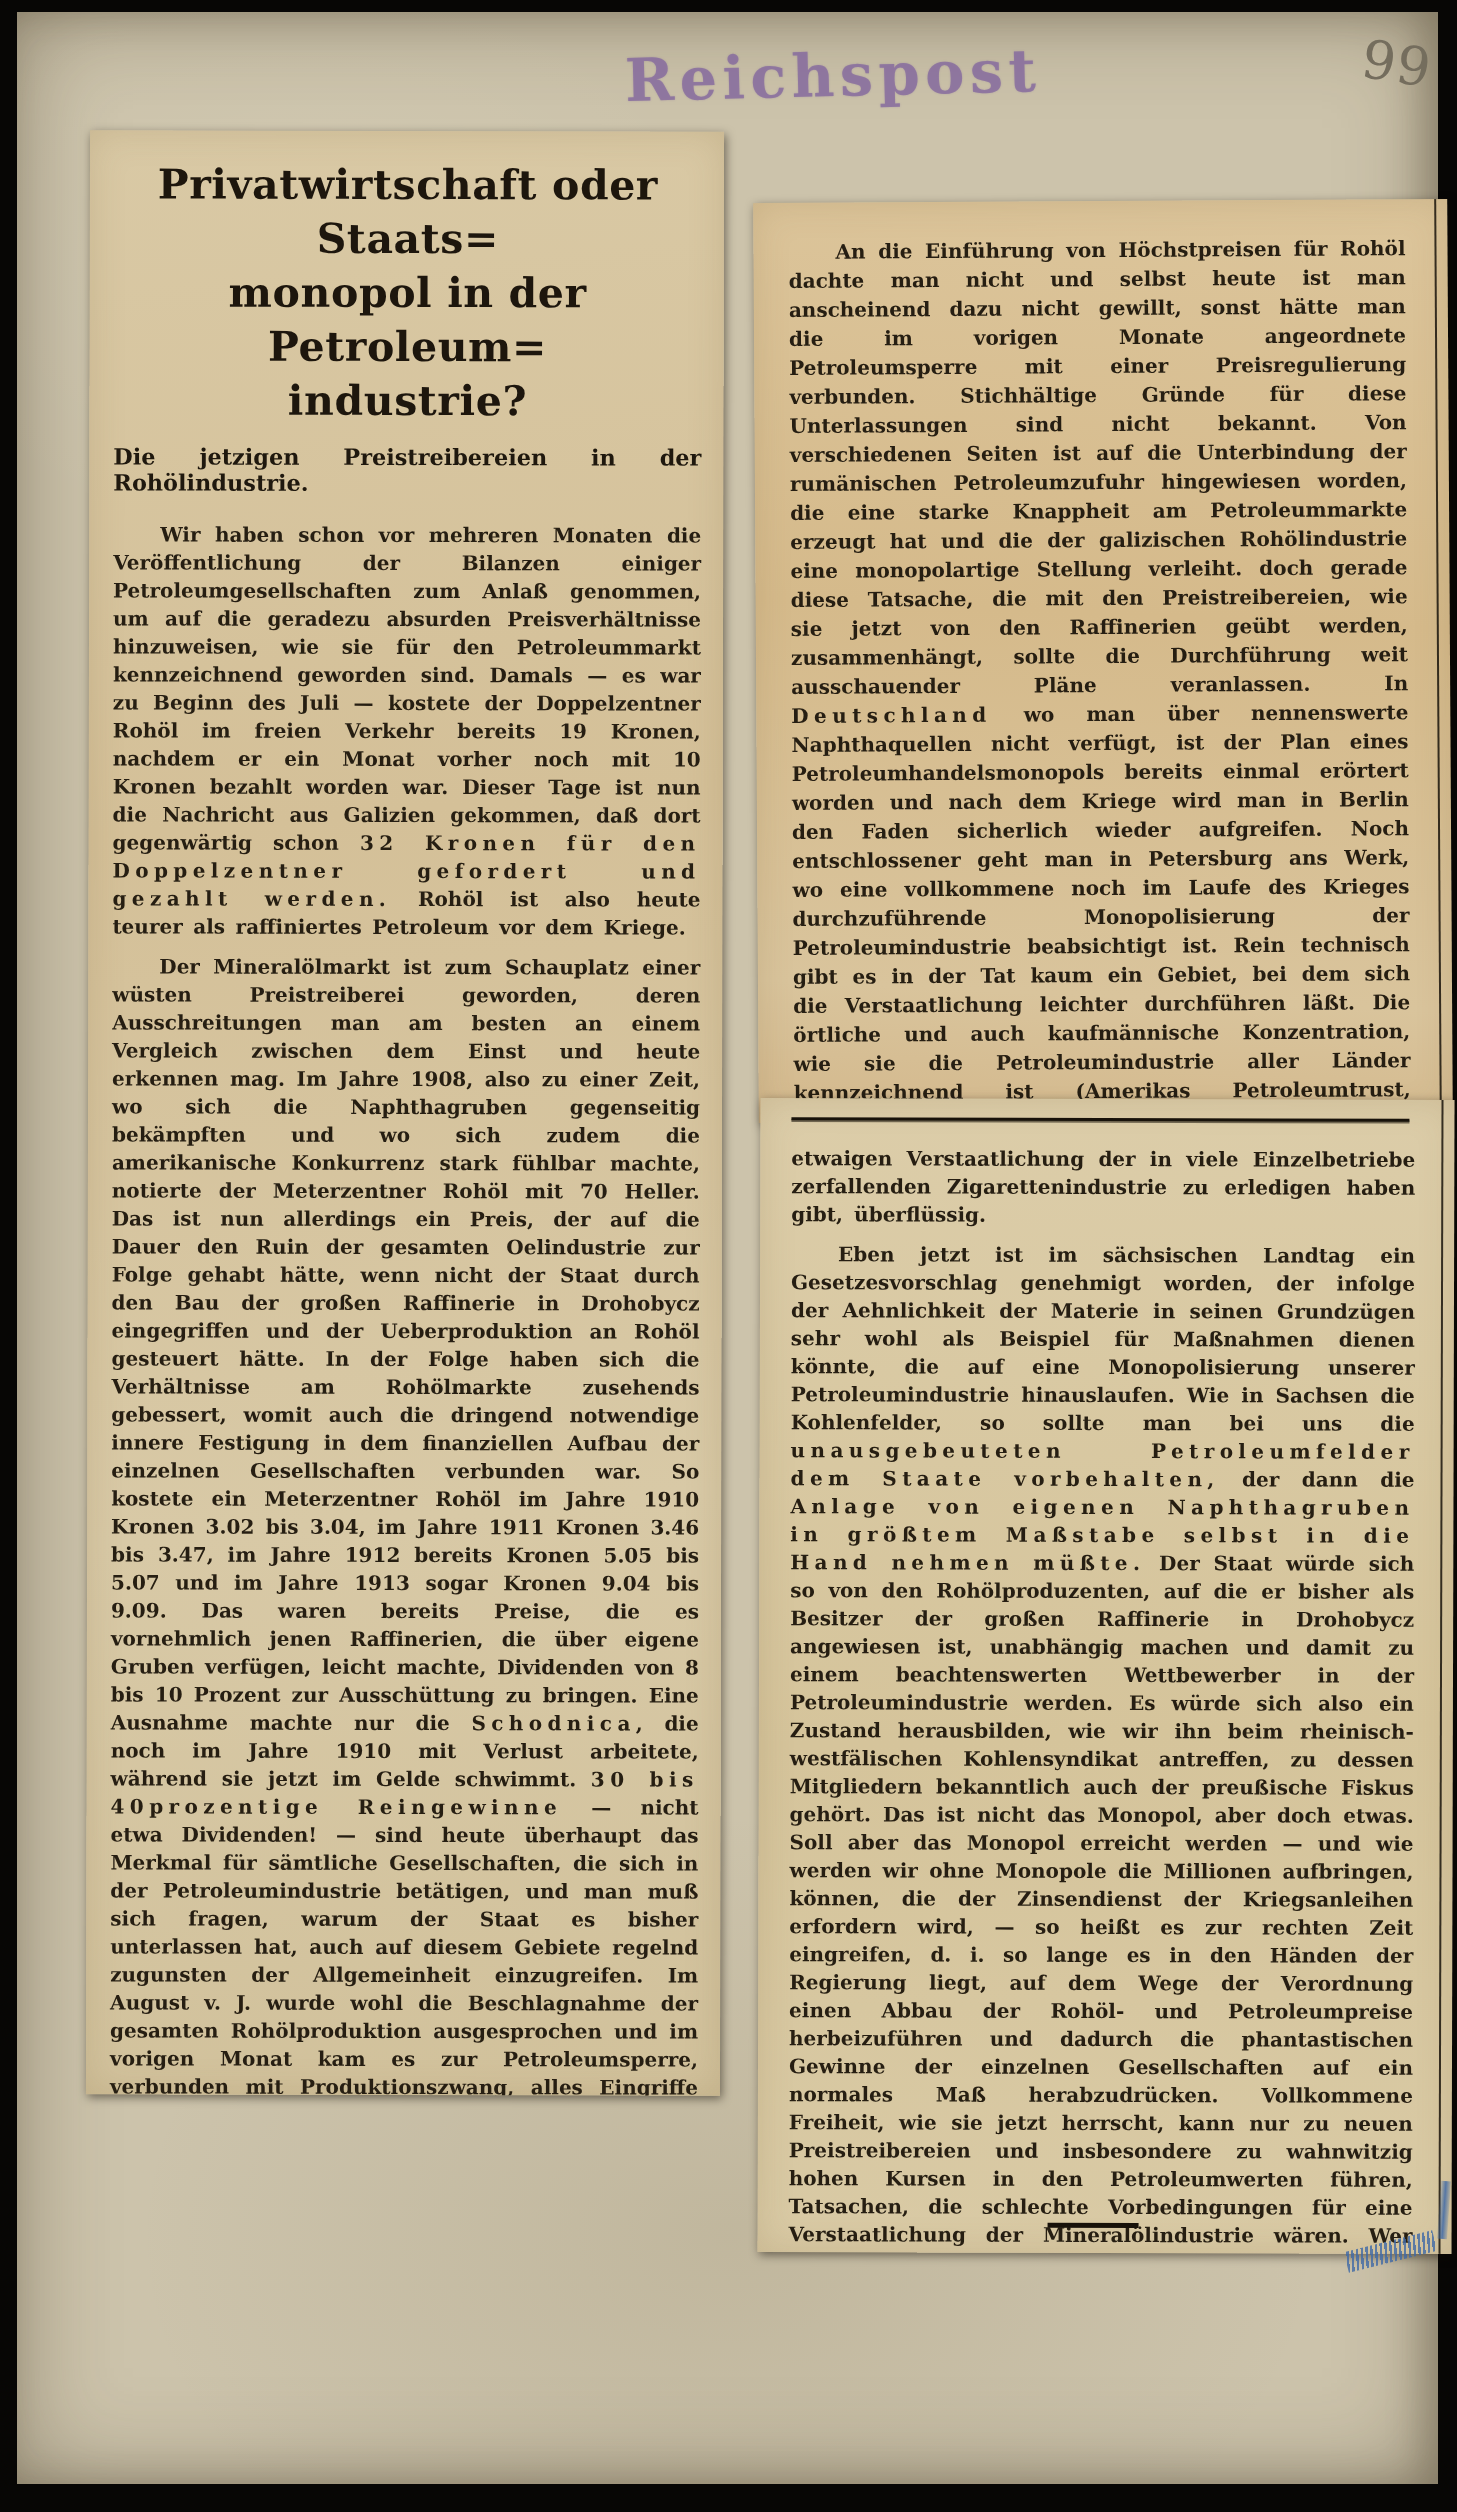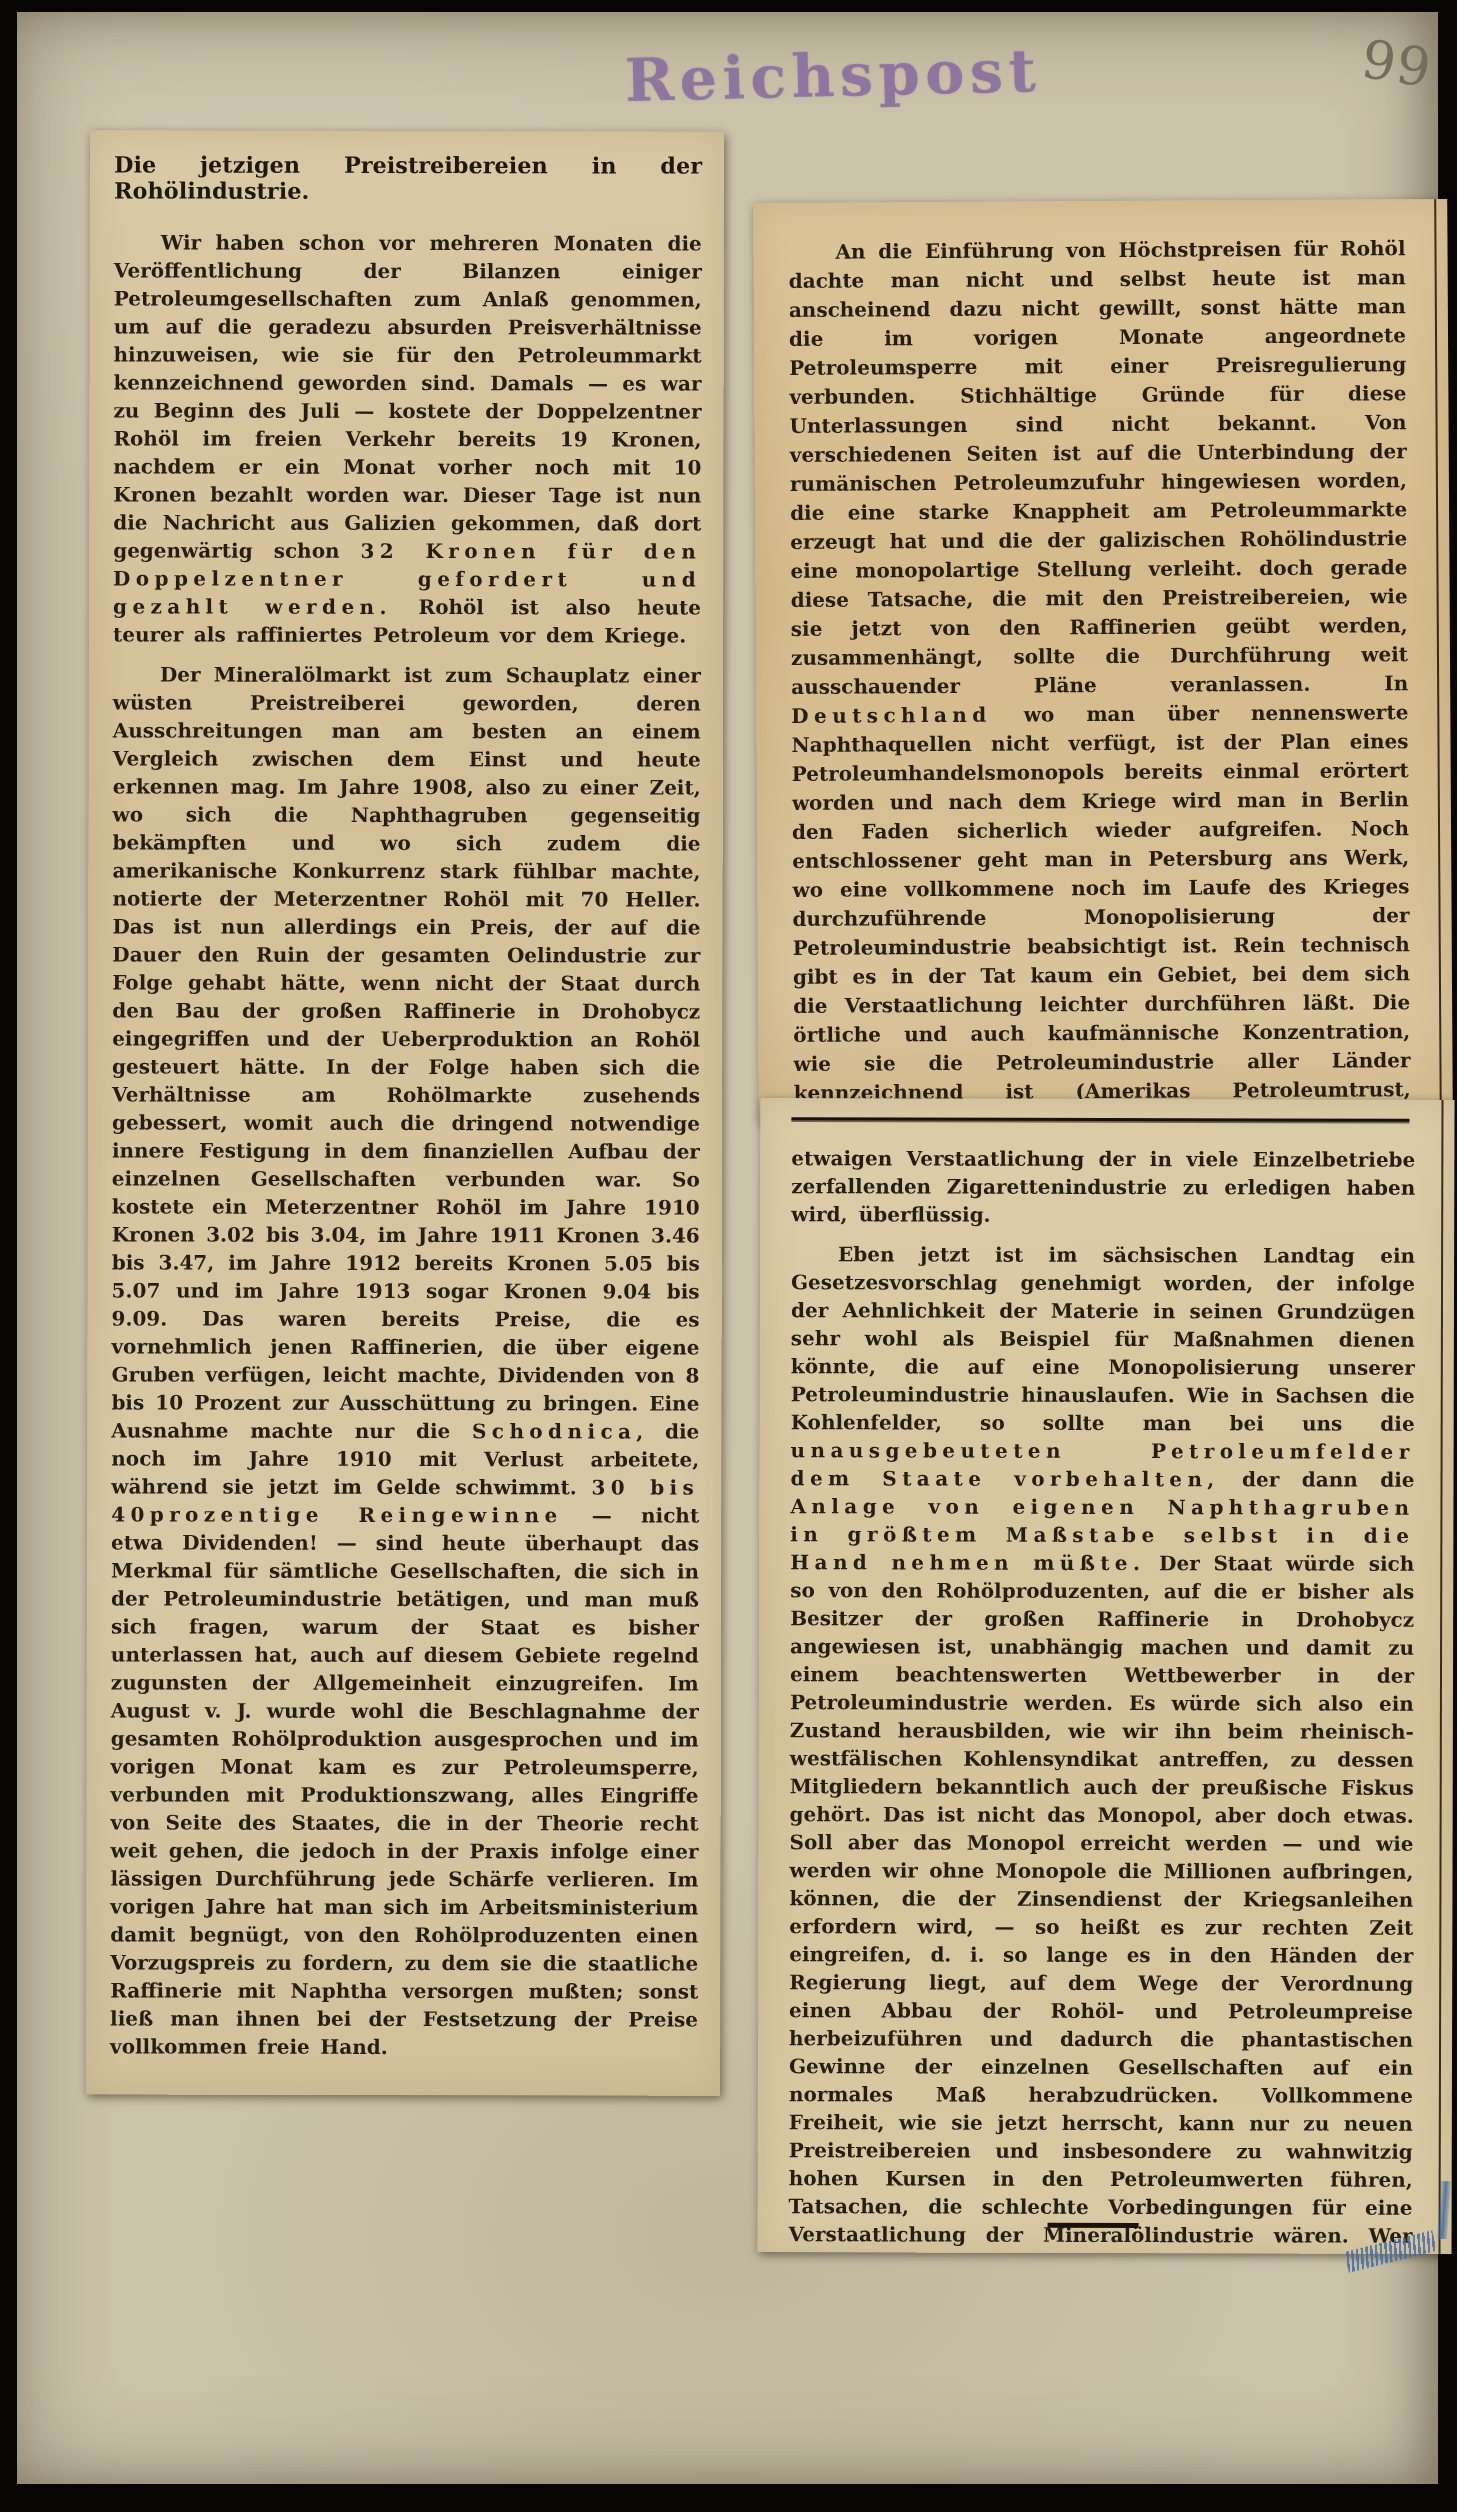--- a/index.html
+++ b/index.html
@@ -88,39 +88,44 @@
 
 <div class="paper">
 
   <div class="stamp">Reichspost</div>
 
   <div class="hand-date"><span>29./</span><span class="month">X</span><span>.1916</span></div>
 
   <div class="page-number">99</div>
 
   <div class="clipping clip-left">
+    <div class="headline">
+      <div>Privatwirtschaft oder Staats=</div>
+      <div>monopol in der Petroleum=</div>
+      <div>industrie?</div>
+    </div>
     <div class="subhead">Die jetzigen Preistreibereien in der Rohölindustrie.</div>
     <div>
         <p class="para"><span>Wir haben schon vor mehreren Monaten die Veröffentlichung der Bilanzen einiger Petroleumgesellschaften zum Anlaß genommen, um auf die geradezu absurden Preisverhältnisse hinzuweisen, wie sie für den Petroleummarkt kennzeichnend geworden sind. Damals — es war zu Beginn des Juli — kostete der Doppelzentner Rohöl im freien Verkehr bereits 19 Kronen, nachdem er ein Monat vorher noch mit 10 Kronen bezahlt worden war. Dieser Tage ist nun die Nachricht aus Galizien gekommen, daß dort gegenwärtig schon </span><span class="sperr">32 Kronen für den Doppelzentner gefordert und gezahlt werden.</span><span> Rohöl ist also heute teurer als raffiniertes Petroleum vor dem Kriege.</span></p>
         <p class="para"><span>Der Mineralölmarkt ist zum Schauplatz einer wüsten Preistreiberei geworden, deren Ausschreitungen man am besten an einem Vergleich zwischen dem Einst und heute erkennen mag. Im Jahre 1908, also zu einer Zeit, wo sich die Naphthagruben gegenseitig bekämpften und wo sich zudem die amerikanische Konkurrenz stark fühlbar machte, notierte der Meterzentner Rohöl mit 70 Heller. Das ist nun allerdings ein Preis, der auf die Dauer den Ruin der gesamten Oelindustrie zur Folge gehabt hätte, wenn nicht der Staat durch den Bau der großen Raffinerie in Drohobycz eingegriffen und der Ueberproduktion an Rohöl gesteuert hätte. In der Folge haben sich die Verhältnisse am Rohölmarkte zusehends gebessert, womit auch die dringend notwendige innere Festigung in dem finanziellen Aufbau der einzelnen Gesellschaften verbunden war. So kostete ein Meterzentner Rohöl im Jahre 1910 Kronen 3.02 bis 3.04, im Jahre 1911 Kronen 3.46 bis 3.47, im Jahre 1912 bereits Kronen 5.05 bis 5.07 und im Jahre 1913 sogar Kronen 9.04 bis 9.09. Das waren bereits Preise, die es vornehmlich jenen Raffinerien, die über eigene Gruben verfügen, leicht machte, Dividenden von 8 bis 10 Prozent zur Ausschüttung zu bringen. Eine Ausnahme machte nur die </span><span class="sperr">Schodnica</span><span>, die noch im Jahre 1910 mit Verlust arbeitete, während sie jetzt im Gelde schwimmt. </span><span class="sperr">30 bis 40prozentige Reingewinne</span><span> — nicht etwa Dividenden! — sind heute überhaupt das Merkmal für sämtliche Gesellschaften, die sich in der Petroleumindustrie betätigen, und man muß sich fragen, warum der Staat es bisher unterlassen hat, auch auf diesem Gebiete regelnd zugunsten der Allgemeinheit einzugreifen. Im August v. J. wurde wohl die Beschlagnahme der gesamten Rohölproduktion ausgesprochen und im vorigen Monat kam es zur Petroleumsperre, verbunden mit Produktionszwang, alles Eingriffe von Seite des Staates, die in der Theorie recht weit gehen, die jedoch in der Praxis infolge einer lässigen Durchführung jede Schärfe verlieren. Im vorigen Jahre hat man sich im Arbeitsministerium damit begnügt, von den Rohölproduzenten einen Vorzugspreis zu fordern, zu dem sie die staatliche Raffinerie mit Naphtha versorgen mußten; sonst ließ man ihnen bei der Festsetzung der Preise vollkommen freie Hand.</span></p>
       </div>
   </div>
 
   <div class="clipping clip-right-top">
     <div class="col-rule"></div>
     <div>
         <p class="para"><span>An die Einführung von Höchstpreisen für Rohöl dachte man nicht und selbst heute ist man anscheinend dazu nicht gewillt, sonst hätte man die im vorigen Monate angeordnete Petroleumsperre mit einer Preisregulierung verbunden. Stichhältige Gründe für diese Unterlassungen sind nicht bekannt. Von verschiedenen Seiten ist auf die Unterbindung der rumänischen Petroleumzufuhr hingewiesen worden, die eine starke Knappheit am Petroleummarkte erzeugt hat und die der galizischen Rohölindustrie eine monopolartige Stellung verleiht. doch gerade diese Tatsache, die mit den Preistreibereien, wie sie jetzt von den Raffinerien geübt werden, zusammenhängt, sollte die Durchführung weit ausschauender Pläne veranlassen. In </span><span class="sperr">Deutschland</span><span> wo man über nennenswerte Naphthaquellen nicht verfügt, ist der Plan eines Petroleumhandelsmonopols bereits einmal erörtert worden und nach dem Kriege wird man in Berlin den Faden sicherlich wieder aufgreifen. Noch entschlossener geht man in Petersburg ans Werk, wo eine vollkommene noch im Laufe des Krieges durchzuführende Monopolisierung der Petroleumindustrie beabsichtigt ist. Rein technisch gibt es in der Tat kaum ein Gebiet, bei dem sich die Verstaatlichung leichter durchführen läßt. Die örtliche und auch kaufmännische Konzentration, wie sie die Petroleumindustrie aller Länder kennzeichnend ist (Amerikas Petroleumtrust, Rußlands Firma Nobel) macht eine Unmenge von Arbeiten und Verhandlungen, wie sie, um ein Beispiel zu erwähnen, die deutsche Reichsregierung bei einer</span></p>
       </div>
   </div>
 
   <div class="clipping clip-right-bottom">
     <div class="col-rule"></div>
     <div class="double-rule"></div>
     <div>
-        <p class="para noindent"><span>etwaigen Verstaatlichung der in viele Einzelbetriebe zerfallenden Zigarettenindustrie zu erledigen haben wird, überflüssig.</span></p>
+        <p class="para noindent"><span>etwaigen Verstaatlichung der in viele Einzelbetriebe zerfallenden Zigarettenindustrie zu erledigen haben gibt, überflüssig.</span></p>
         <p class="para"><span>Eben jetzt ist im sächsischen Landtag ein Gesetzesvorschlag genehmigt worden, der infolge der Aehnlichkeit der Materie in seinen Grundzügen sehr wohl als Beispiel für Maßnahmen dienen könnte, die auf eine Monopolisierung unserer Petroleumindustrie hinauslaufen. Wie in Sachsen die Kohlenfelder, so sollte man bei uns die </span><span class="sperr">unausgebeuteten Petroleumfelder dem Staate vorbehalten,</span><span> der dann die </span><span class="sperr">Anlage von eigenen Naphthagruben in größtem Maßstabe selbst in die Hand nehmen müßte.</span><span> Der Staat würde sich so von den Rohölproduzenten, auf die er bisher als Besitzer der großen Raffinerie in Drohobycz angewiesen ist, unabhängig machen und damit zu einem beachtenswerten Wettbewerber in der Petroleumindustrie werden. Es würde sich also ein Zustand herausbilden, wie wir ihn beim rheinisch-westfälischen Kohlensyndikat antreffen, zu dessen Mitgliedern bekanntlich auch der preußische Fiskus gehört. Das ist nicht das Monopol, aber doch etwas. Soll aber das Monopol erreicht werden — und wie werden wir ohne Monopole die Millionen aufbringen, können, die der Zinsendienst der Kriegsanleihen erfordern wird, — so heißt es zur rechten Zeit eingreifen, d. i. so lange es in den Händen der Regierung liegt, auf dem Wege der Verordnung einen Abbau der Rohöl- und Petroleumpreise herbeizuführen und dadurch die phantastischen Gewinne der einzelnen Gesellschaften auf ein normales Maß herabzudrücken. Vollkommene Freiheit, wie sie jetzt herrscht, kann nur zu neuen Preistreibereien und insbesondere zu wahnwitzig hohen Kursen in den Petroleumwerten führen, Tatsachen, die schlechte Vorbedingungen für eine Verstaatlichung der Mineralölindustrie wären. Wer ein Monopol einführen will, muß auch den Boden dafür zur rechten Zeit vorbereiten.</span></p>
       </div>
     <div class="end-rule"></div>
   </div>
 
   <div class="pencil-mark mark-edge"></div>
   <div class="pencil-mark mark-scribble"></div>
 
 </div>
 

